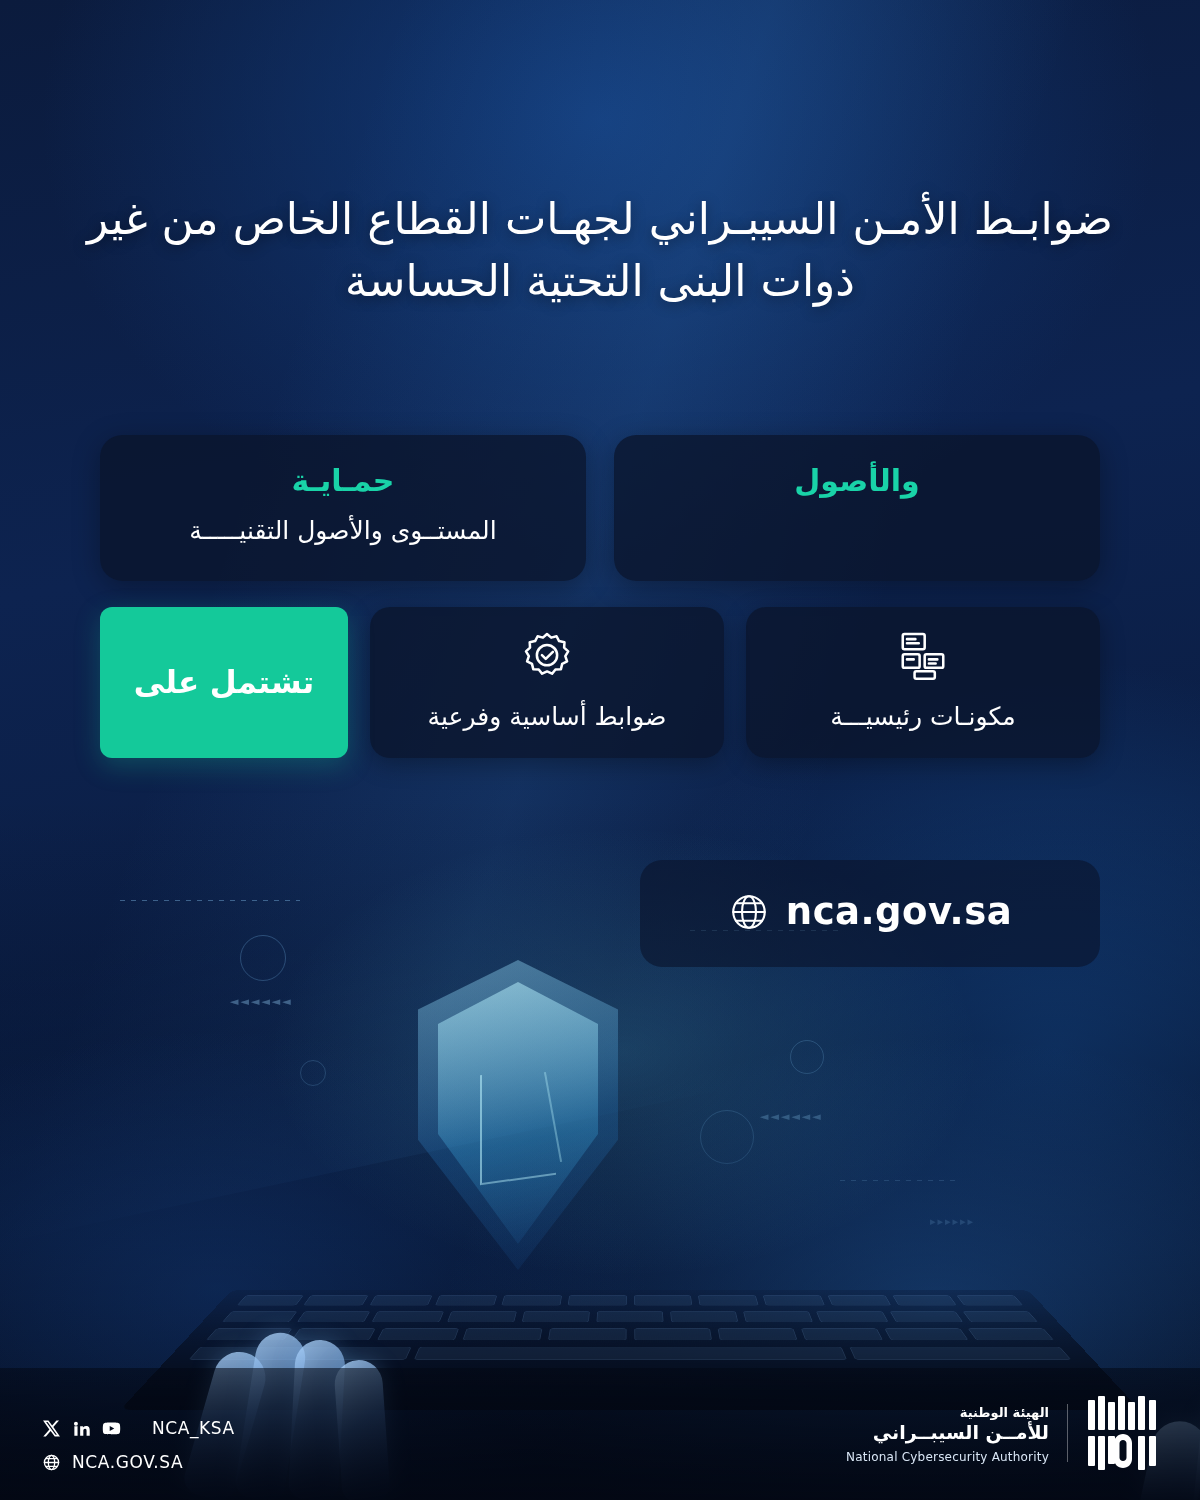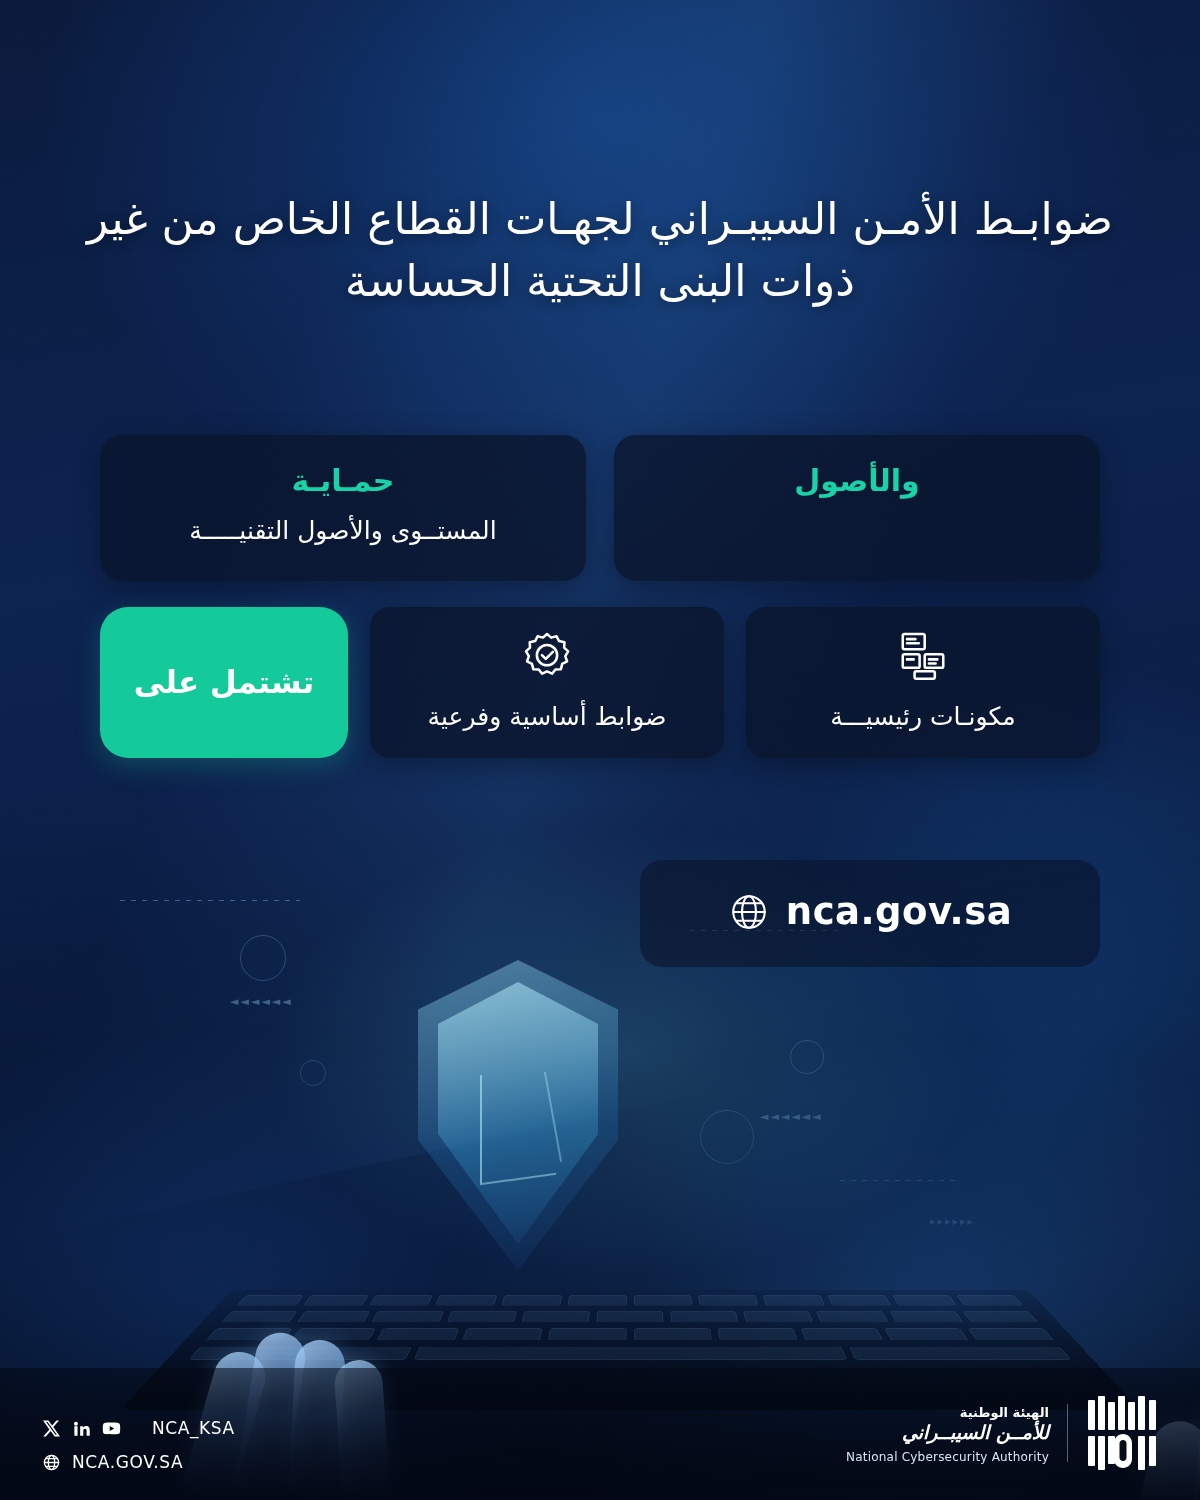--- a/index.html
+++ b/index.html
@@ -210,21 +210,21 @@
   .chip .glyph svg { width: 100%; height: 100%; display: block; }
   .chip span.lbl {
     color: #ffffff;
     font-size: 25px;
     line-height: 1.4;
   }
 
   .chip-accent {
     flex: 0 0 248px;
     background: #14c99a;
-    border-radius: 28px;
+    border-radius: 12px;
     display: flex;
     align-items: center;
     justify-content: center;
     padding: 18px;
     box-shadow: 0 8px 26px rgba(20,201,154,0.25);
   }
   .chip-accent span {
     color: #ffffff;
     font-size: 31px;
     font-weight: bold;
@@ -312,21 +312,21 @@
     gap: 18px;
     direction: rtl;
   }
   .brand .mark {
     width: 74px; height: 78px;
     color: #ffffff;
   }
   .brand .mark svg { width: 100%; height: 100%; display: block; }
   .brand .names { text-align: right; }
   .brand .ar1 { color: #ffffff; font-size: 13px; font-weight: bold; line-height: 1.25; text-align: right; }
-  .brand .ar2 { color: #ffffff; font-size: 19px; font-weight: bold; line-height: 1.25; font-style: italic; }
+  .brand .ar2 { color: #ffffff; font-size: 19px; font-weight: bold; line-height: 1.25; }
   .brand .en  { color: #d9e6f5; font-size: 12px; letter-spacing: 0.2px; margin-top: 5px; direction: ltr; text-align: right; }
   .brand .divider {
     width: 1px; height: 58px;
     background: rgba(255,255,255,0.35);
   }
 </style>
 </head>
 <body>
 
 <div class="poster">

